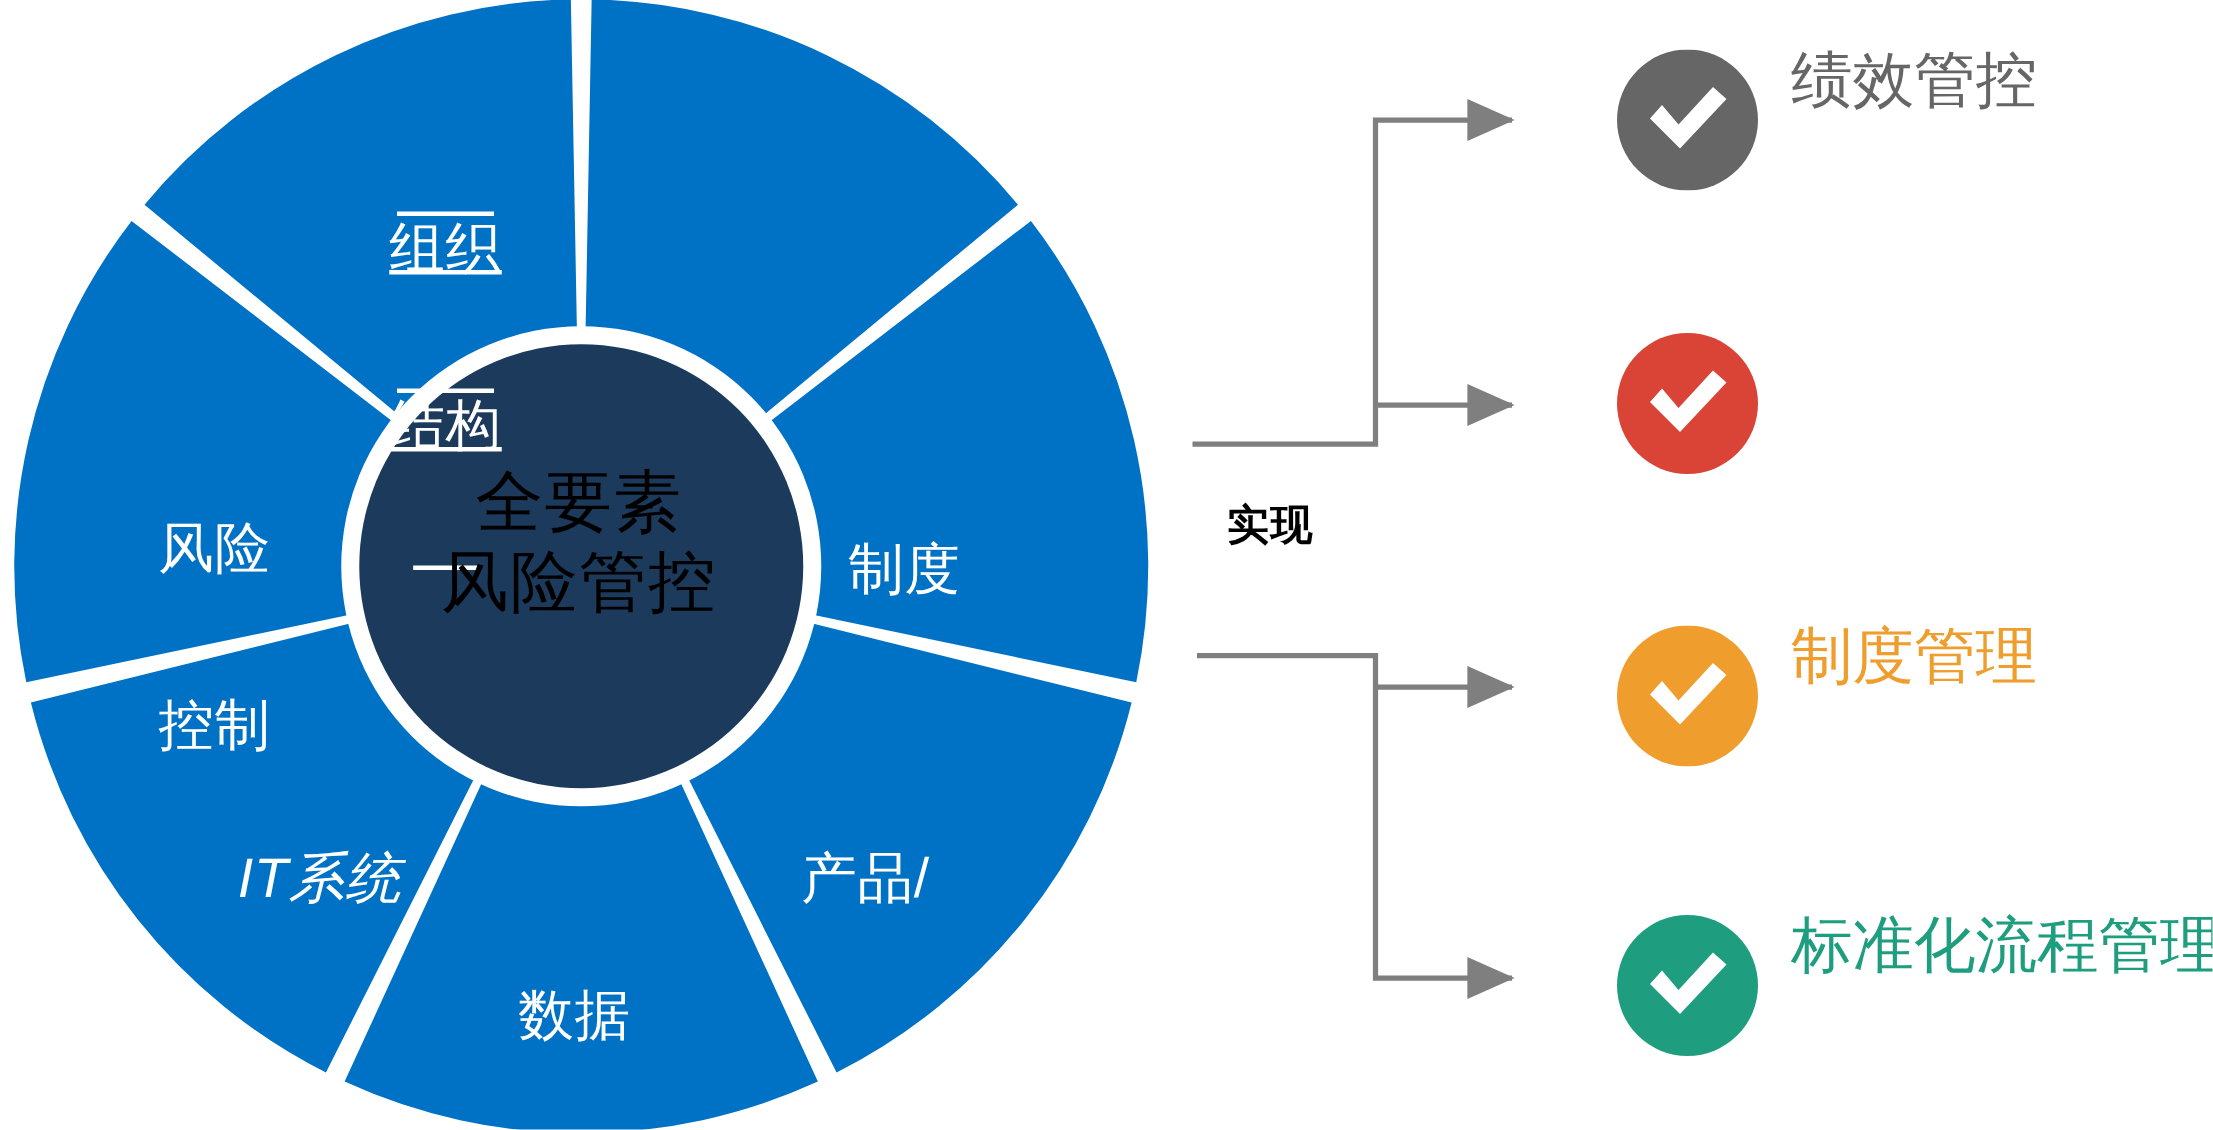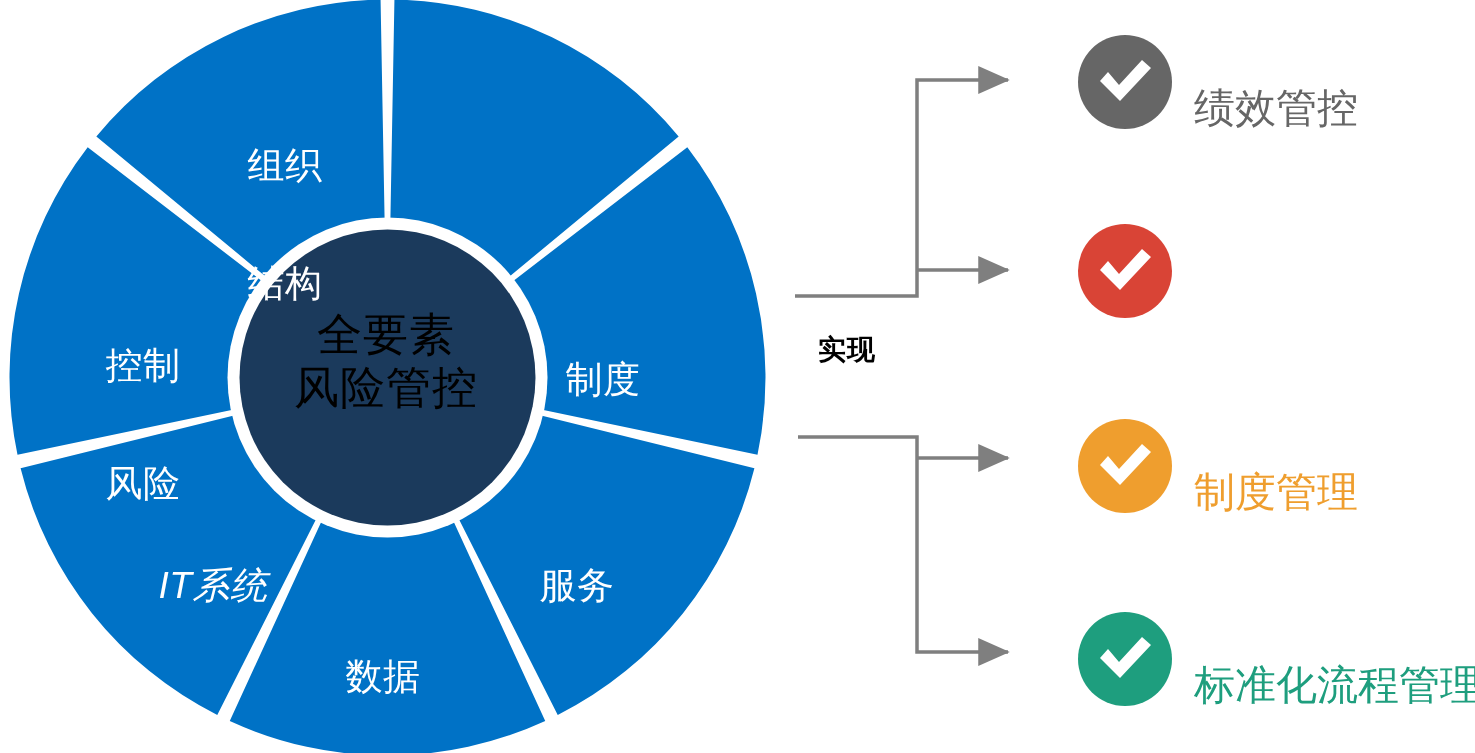--- a/index.html
+++ b/index.html
@@ -49,21 +49,21 @@
     font-size: 45px;
     line-height: 1.18;
     letter-spacing: 1px;
   }
   #center-label div { white-space: pre; }
 
   
   .outcome {
     position: absolute;
     display: flex;
-    align-items: flex-end;
+    align-items: flex-start;
     height: 96px;
   }
   .badge {
     width: 94px;
     height: 94px;
     border-radius: 50%;
     flex: 0 0 auto;
     position: relative;
   }
   .badge svg {
@@ -115,37 +115,37 @@
       <circle id="wheel-hub-ring" cx="387.5" cy="387.5" r="160" fill="#ffffff"></circle>
       <circle id="wheel-hub" cx="387.5" cy="387.5" r="148" fill="#1B3A5C"></circle>
     </svg>
 
 
     <div class="seg-label" style="left:538px; top:292px; width:130px;">
       <div>制度</div>
     </div>
 
     <div class="seg-label" style="left:512px; top:498px; width:130px;">
-      <div>服务</div>
+      <div>产品/</div>
     </div>
 
     <div class="seg-label" style="left:318px; top:589px; width:130px;">
       <div>数据</div>
     </div>
 
     <div class="seg-label" style="left:128px; top:498px; width:170px;font-style:italic;">
       <div>IT系统</div>
     </div>
 
     <div class="seg-label" style="left:78px; top:278px; width:130px;">
+      <div>风险</div>
       <div>控制</div>
-      <div>风险</div>
-    </div>
-
-    <div class="seg-label" style="left:220px; top:78px; width:130px;">
+    </div>
+
+    <div class="seg-label" style="left:232px; top:78px; width:130px;text-decoration:underline;">
       <div>组织</div>
       <div>结构</div>
     </div>
 
     <div id="center-label">
       <div>全要素</div>
       <div>风险管控</div>
     </div>
   </div>
 

